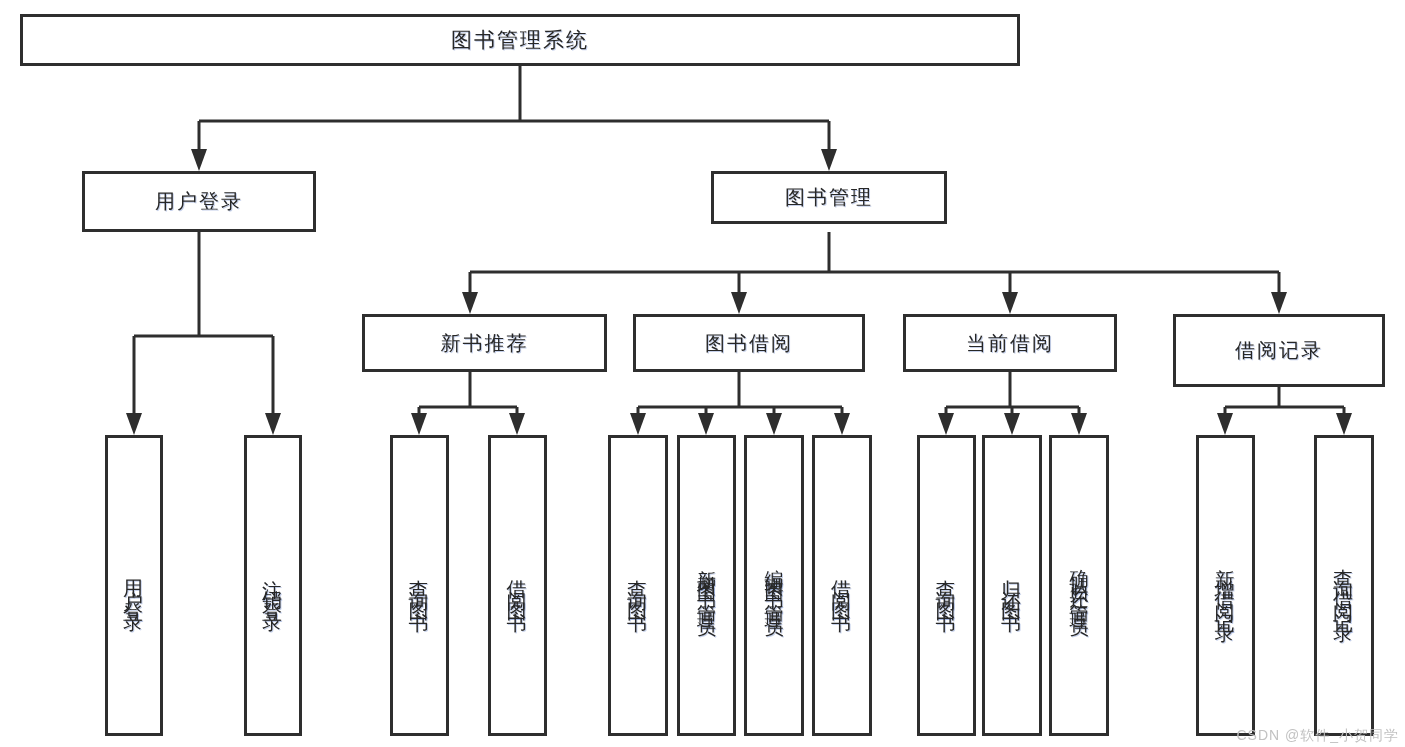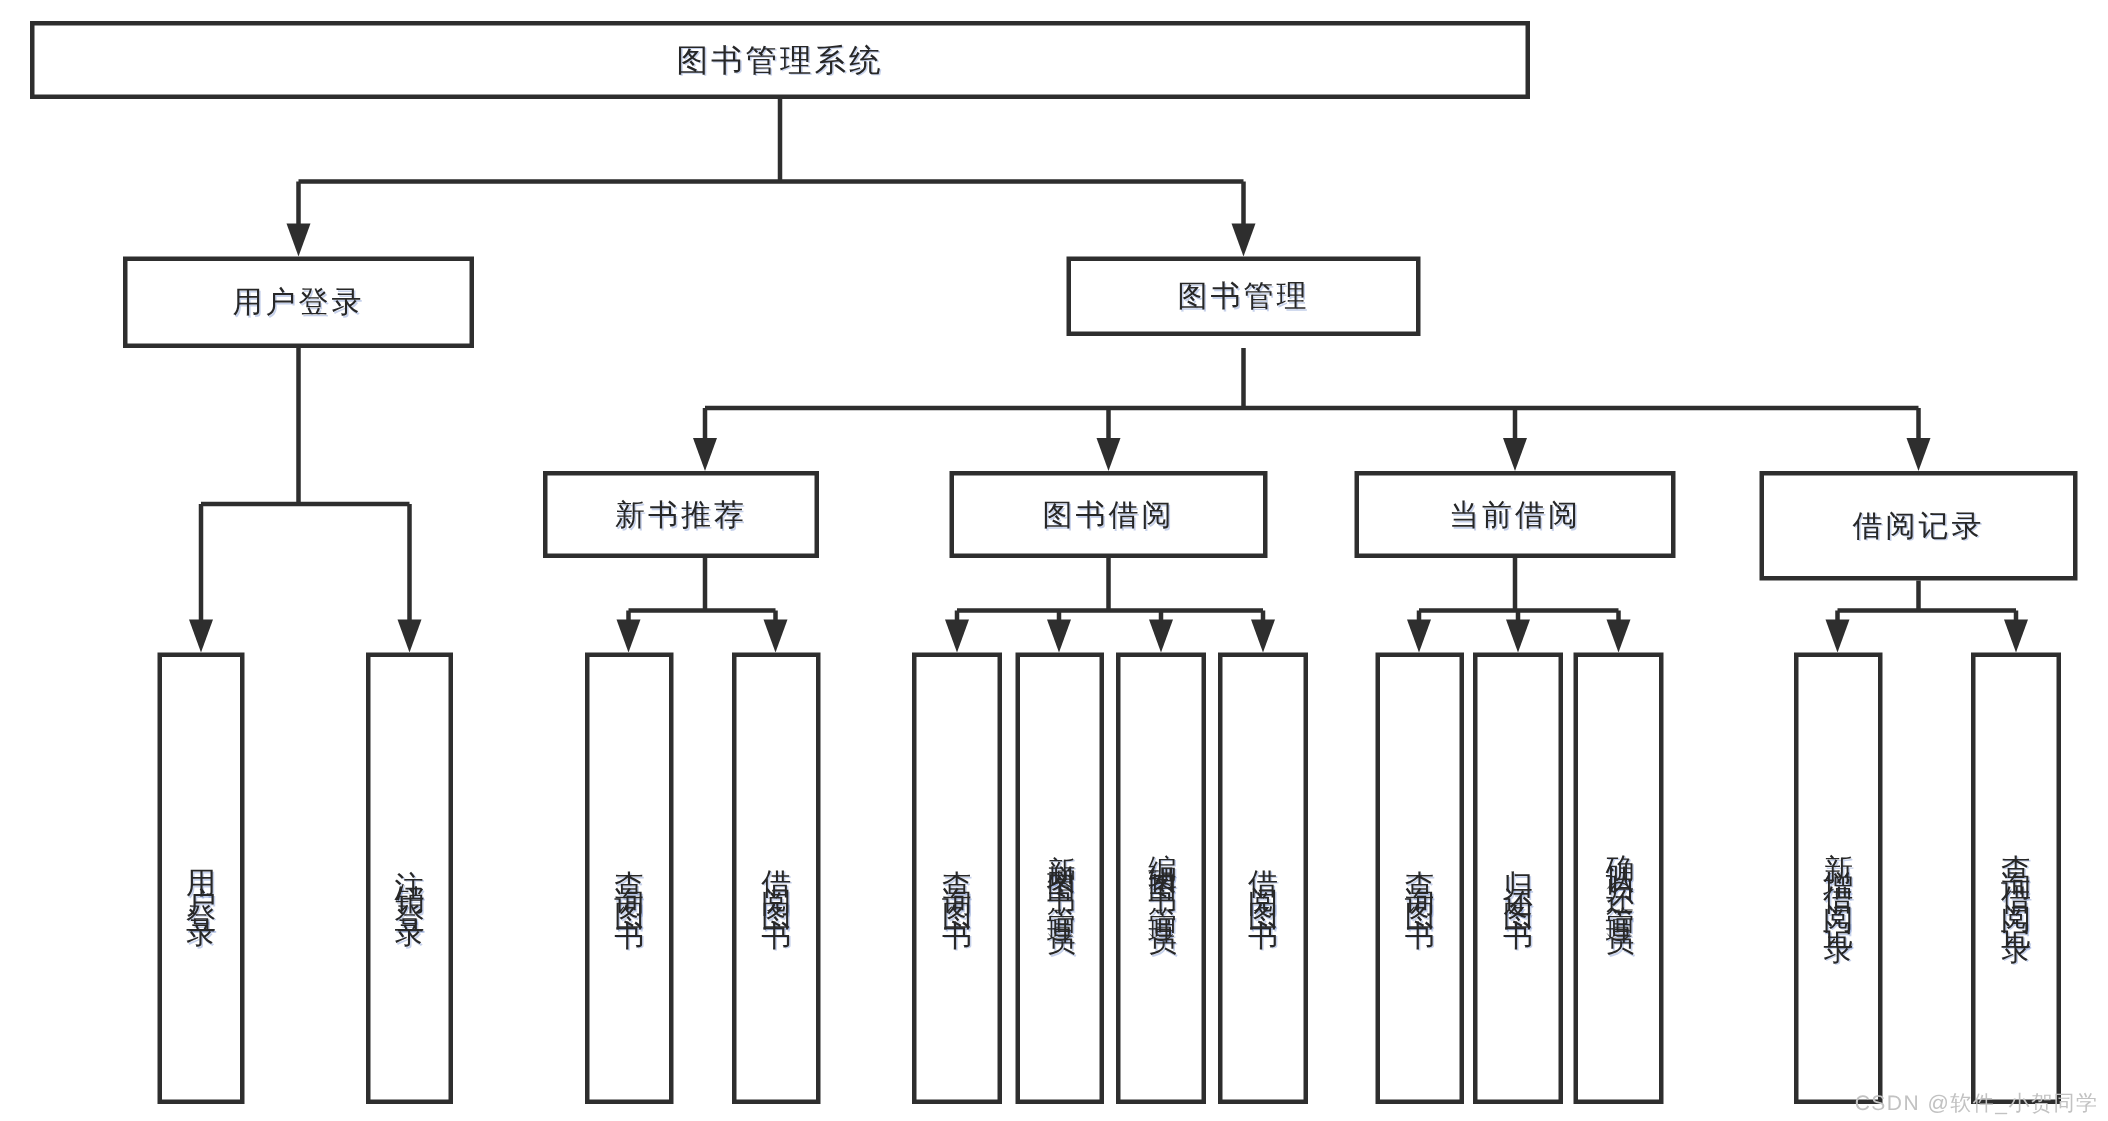--- a/index.html
+++ b/index.html
@@ -99,24 +99,24 @@
     <span class="label">图书管理系统</span>
   </div>
 
   <div class="node hnode" style="left:82px; top:171px; width:234px; height:61px;">
     <span class="label">用户登录</span>
   </div>
   <div class="node hnode" style="left:711px; top:171px; width:236px; height:53px;">
     <span class="label">图书管理</span>
   </div>
 
-  <div class="node hnode" style="left:362px; top:314px; width:184px; height:58px;justify-content:center;">
+  <div class="node hnode" style="left:362px; top:314px; width:245px; height:58px;justify-content:center;">
     <span class="label">新书推荐</span>
   </div>
-  <div class="node hnode" style="left:633px; top:314px; width:212px; height:58px;font-family:Liberation Serif, serif;">
+  <div class="node hnode" style="left:633px; top:314px; width:232px; height:58px;font-family:Liberation Serif, serif;">
     <span class="label">图书借阅</span>
   </div>
   <div class="node hnode" style="left:903px; top:314px; width:214px; height:58px;text-align:right;">
     <span class="label">当前借阅</span>
   </div>
   <div class="node hnode" style="left:1173px; top:314px; width:212px; height:73px;">
     <span class="label">借阅记录</span>
   </div>
 
   <div class="node leaf" style="left:105px; top:435px; width:58px; height:301px;">

